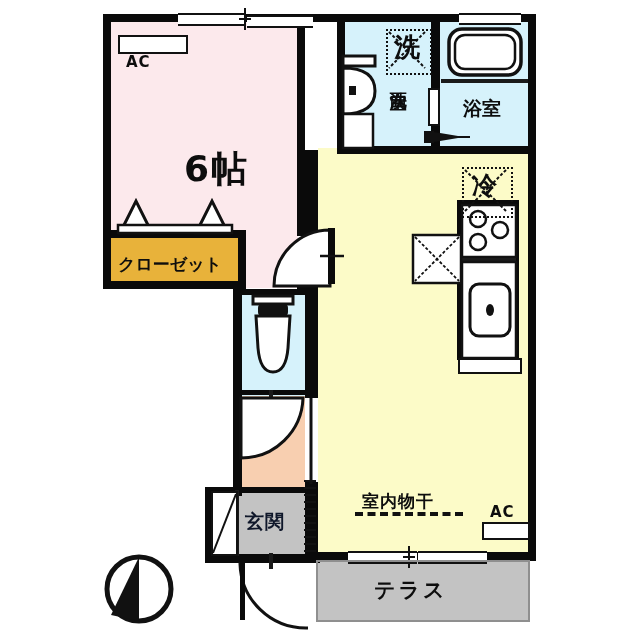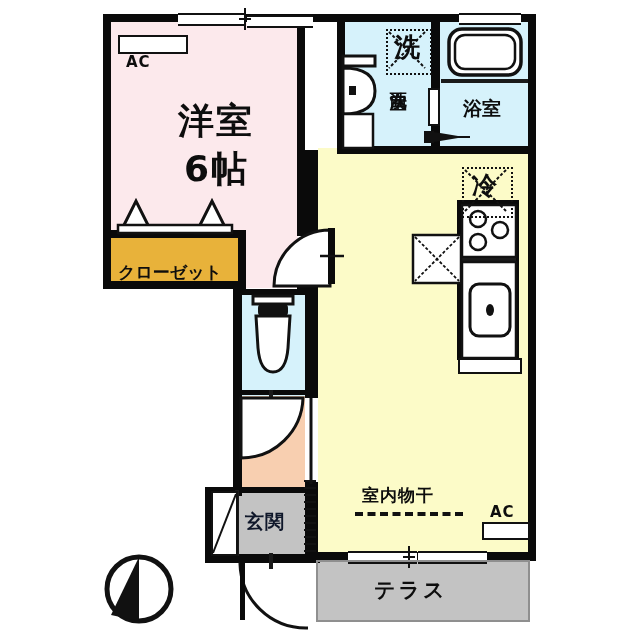--- a/index.html
+++ b/index.html
@@ -31,21 +31,21 @@
   .lbl-bed2{font-size:36px;font-weight:700;letter-spacing:2px;}
   .lbl-ldk1{font-size:33px;font-weight:700;letter-spacing:1px;}
   .lbl-ldk2{font-size:33px;font-weight:700;letter-spacing:1px;}
   .lbl-sm  {font-size:16px;font-weight:700;letter-spacing:0px;}
   .lbl-vert{font-size:17px;font-weight:700;writing-mode:vertical-rl;
             line-height:1.05;letter-spacing:1px;}
   .lbl-ac  {font-size:15px;font-weight:700;letter-spacing:1px;}
   .lbl-closet{font-size:17px;font-weight:700;letter-spacing:0px;}
   .lbl-terr{font-size:21px;font-weight:700;letter-spacing:3px;text-align:center;}
   .lbl-genkan{font-size:19px;font-weight:700;letter-spacing:1px;color:#0f172a;}
-  .lbl-dry{font-size:17px;font-weight:700;letter-spacing:1px;}
+  .lbl-dry{font-size:17px;font-weight:700;letter-spacing:1px;margin-top:6px;}
 
   
   .acbox{position:absolute;background:#ffffff;border:2.5px solid #111;}
   .winbar{position:absolute;background:#ffffff;border-top:2px solid #111;
           border-bottom:2px solid #111;}
   .dotbox{position:absolute;border:2px dotted #111;background:transparent;}
   .dashline{position:absolute;border-top:4px dashed #111;}
 
   .svgl{position:absolute;overflow:visible;}
 </style>
@@ -121,23 +121,22 @@
   <div class="lbl lbl-ac" style="left:126px;top:55px;">AC</div>
 
   <div class="acbox" style="left:482px;top:522px;width:44px;height:14px;"></div>
   <div class="lbl lbl-ac" style="left:490px;top:505px;">AC</div>
 
   <svg class="svgl" style="left:110px;top:195px;width:130px;height:40px;">
     <polygon points="10,38 26,6 42,38" fill="#ffffff" stroke="#111" stroke-width="3"></polygon>
     <polygon points="86,38 102,6 118,38" fill="#ffffff" stroke="#111" stroke-width="3"></polygon>
     <rect x="8" y="30" width="114" height="8" fill="#ffffff" stroke="#111" stroke-width="2.5"></rect>
   </svg>
-  <div class="lbl lbl-closet" style="left:118px;top:264px;">クローゼット</div>
-
-  <div class="lbl lbl-bed1" style="left:178px;top:103px;">洋室</div>
+  <div class="lbl lbl-closet" style="left:118px;top:256px;">クローゼット</div>
+
   <div class="lbl lbl-bed2" style="left:184px;top:151px;">6帖</div>
 
   <svg class="svgl" style="left:272px;top:228px;width:62px;height:62px;">
     <path d="M 2 58 A 56 56 0 0 1 58 2 L 58 58 Z" fill="#ffffff" stroke="#111" stroke-width="3"></path>
   </svg>
   <div class="wall" style="left:328px;top:228px;width:7px;height:56px;"></div>
   <svg class="svgl" style="left:320px;top:250px;width:24px;height:12px;">
     <line x1="0" y1="6" x2="24" y2="6" stroke="#111" stroke-width="2.5"></line>
   </svg>
 

